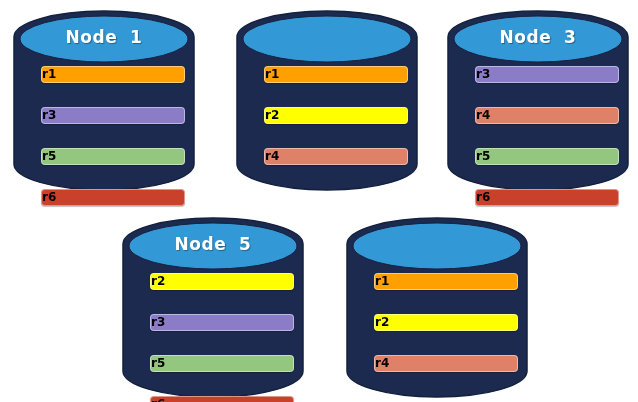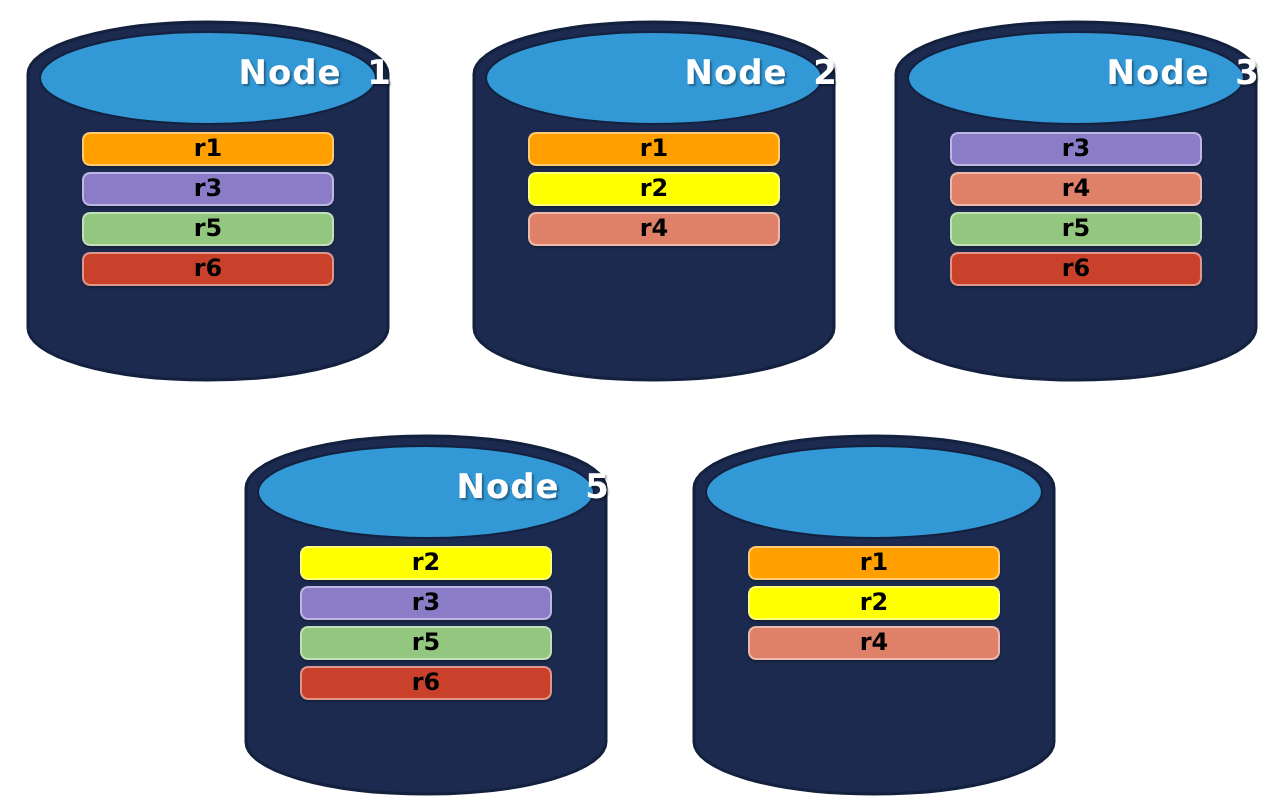--- a/index.html
+++ b/index.html
@@ -36,43 +36,42 @@
   .cyl-top {
     fill: var(--cyl-top, #3399D6);
     stroke: var(--cyl-outline, #13213F);
     stroke-width: 1;
   }
   .node-title {
     position: absolute;
     left: 0;
     right: 0;
     top: 23px;
-    text-align: right;
+    text-align: center;
     color: var(--title-color, #ffffff);
     font-size: 17px;
     font-weight: bold;
     letter-spacing: 0.5px;
     white-space: pre;
     text-shadow: 1px 1px 1px rgba(0,0,0,0.35);
   }
   .replica-list {
     position: absolute;
     top: 62px;
     left: 50%;
     transform: translateX(-50%);
     width: 126px;
   }
   .bar {
     box-sizing: border-box;
-    width: 126px;
+    width: 144px;
     height: 17px;
-    margin-bottom: 3px;
+    margin-bottom: 24px;
     border-radius: 4px;
     border: 1px solid rgba(255,255,255,0.45);
-    text-align: center;
     font-size: 12px;
     font-weight: bold;
     line-height: 15px;
     color: var(--replica-text, #000000);
     box-shadow: 0 1px 1px rgba(0,0,0,0.25);
   }
 </style>
 </head>
 <body>
 
@@ -90,21 +89,20 @@
         <div class="bar" style="background: rgb(147, 198, 126);"><span>r5</span></div>
         <div class="bar" style="background: rgb(201, 65, 42);"><span>r6</span></div>
       </div>
   </div>
 
   <div class="node" style="left:235px; top:4px;">
     <svg viewBox="0 0 184 188">
       <path class="cyl-body" d="M2,33 A90,26 0 0 1 182,33 L182,160 A90,26 0 0 1 2,160 Z"></path>
       <ellipse class="cyl-top" cx="92" cy="35" rx="84" ry="23"></ellipse>
     </svg>
-    <div class="node-title">Node  2</div>
     <div class="replica-list">
         <div class="bar" style="background: rgb(255, 160, 0);"><span>r1</span></div>
         <div class="bar" style="background: rgb(255, 255, 0);"><span>r2</span></div>
         <div class="bar" style="background: rgb(223, 128, 105);"><span>r4</span></div>
       </div>
   </div>
 
   <div class="node" style="left:446px; top:4px;">
     <svg viewBox="0 0 184 188">
       <path class="cyl-body" d="M2,33 A90,26 0 0 1 182,33 L182,160 A90,26 0 0 1 2,160 Z"></path>

